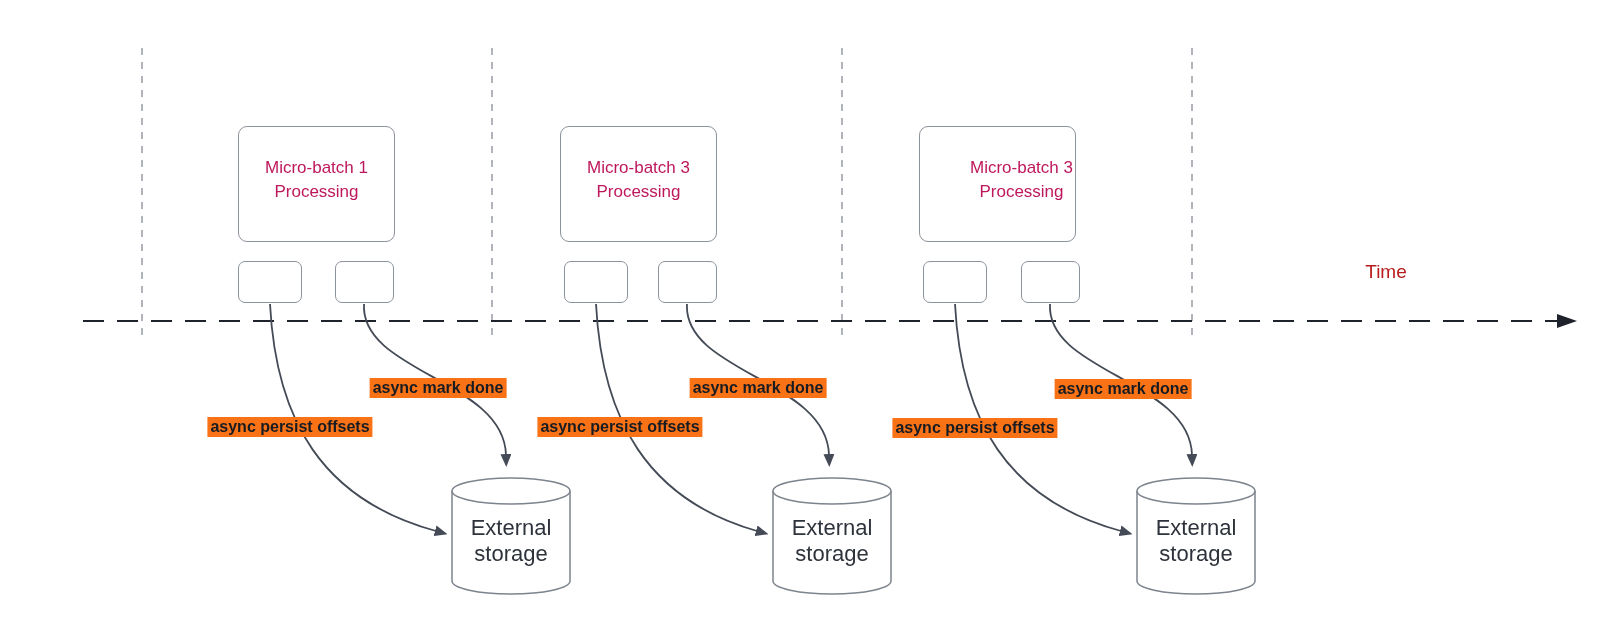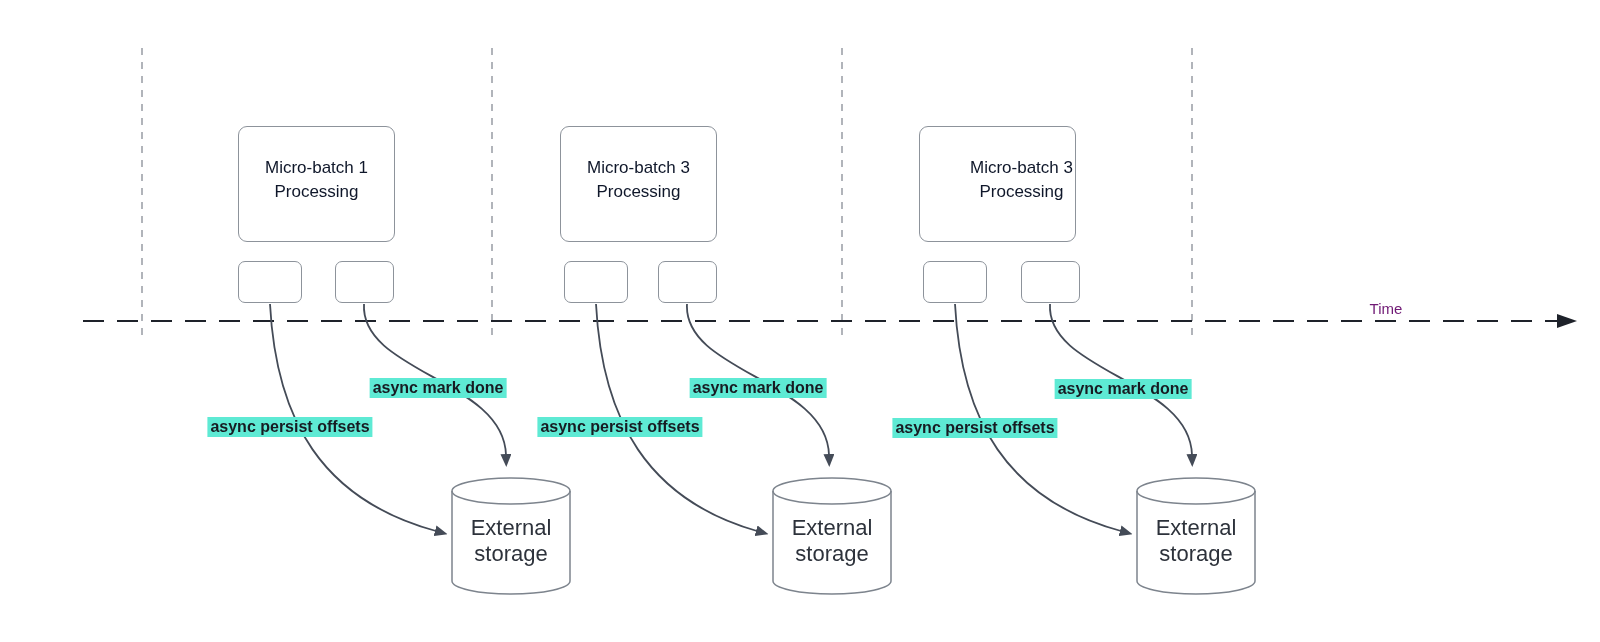--- a/index.html
+++ b/index.html
@@ -5,39 +5,39 @@
   html,body{margin:0;padding:0;background:#ffffff;}
   .canvas{
     position:relative;width:1600px;height:642px;background:#ffffff;overflow:hidden;
     font-family:"Liberation Sans", sans-serif;
   }
   .canvas svg{position:absolute;left:0;top:0;}
   .proc-box{
     position:absolute;width:157px;height:116px;box-sizing:border-box;
     border:1.5px solid #8d939b;border-radius:9px;background:#ffffff;
     display:flex;align-items:center;justify-content:center;text-align:center;
-    font-size:17px;line-height:24px;color:#0f172a;padding-bottom:8px;
+    font-size:17px;line-height:24px;color:#be185d;padding-bottom:8px;
     white-space:pre-line;
   }
   .mini-box{
     position:absolute;height:42px;box-sizing:border-box;top:261px;
     border:1.5px solid #8d939b;border-radius:7px;background:#ffffff;
   }
   .cyl-label{
     position:absolute;width:140px;top:515px;text-align:center;
     font-size:22px;line-height:26px;color:#2d323b;white-space:pre-line;
   }
   .arrow-label{
     position:absolute;transform:translate(-50%,-50%);
-    font-size:16px;font-weight:bold;color:#171b22;background:#5eead4;
+    font-size:16px;font-weight:bold;color:#171b22;background:#f97316;
     padding:1px 3px;white-space:nowrap;
   }
   .time-label{
     position:absolute;transform:translate(-50%,-50%);
-    font-size:15px;color:#701a75;white-space:nowrap;margin-top:36px;
+    font-size:19px;color:#b91c1c;white-space:nowrap;
   }
 </style>
 </head>
 <body>
 
 <div class="canvas">
 
   <svg width="1600" height="642" viewBox="0 0 1600 642">
     <defs>
       <marker id="ah" markerUnits="userSpaceOnUse" markerWidth="13" markerHeight="11" viewBox="0 0 13 11" refX="1" refY="5.5" orient="auto">

